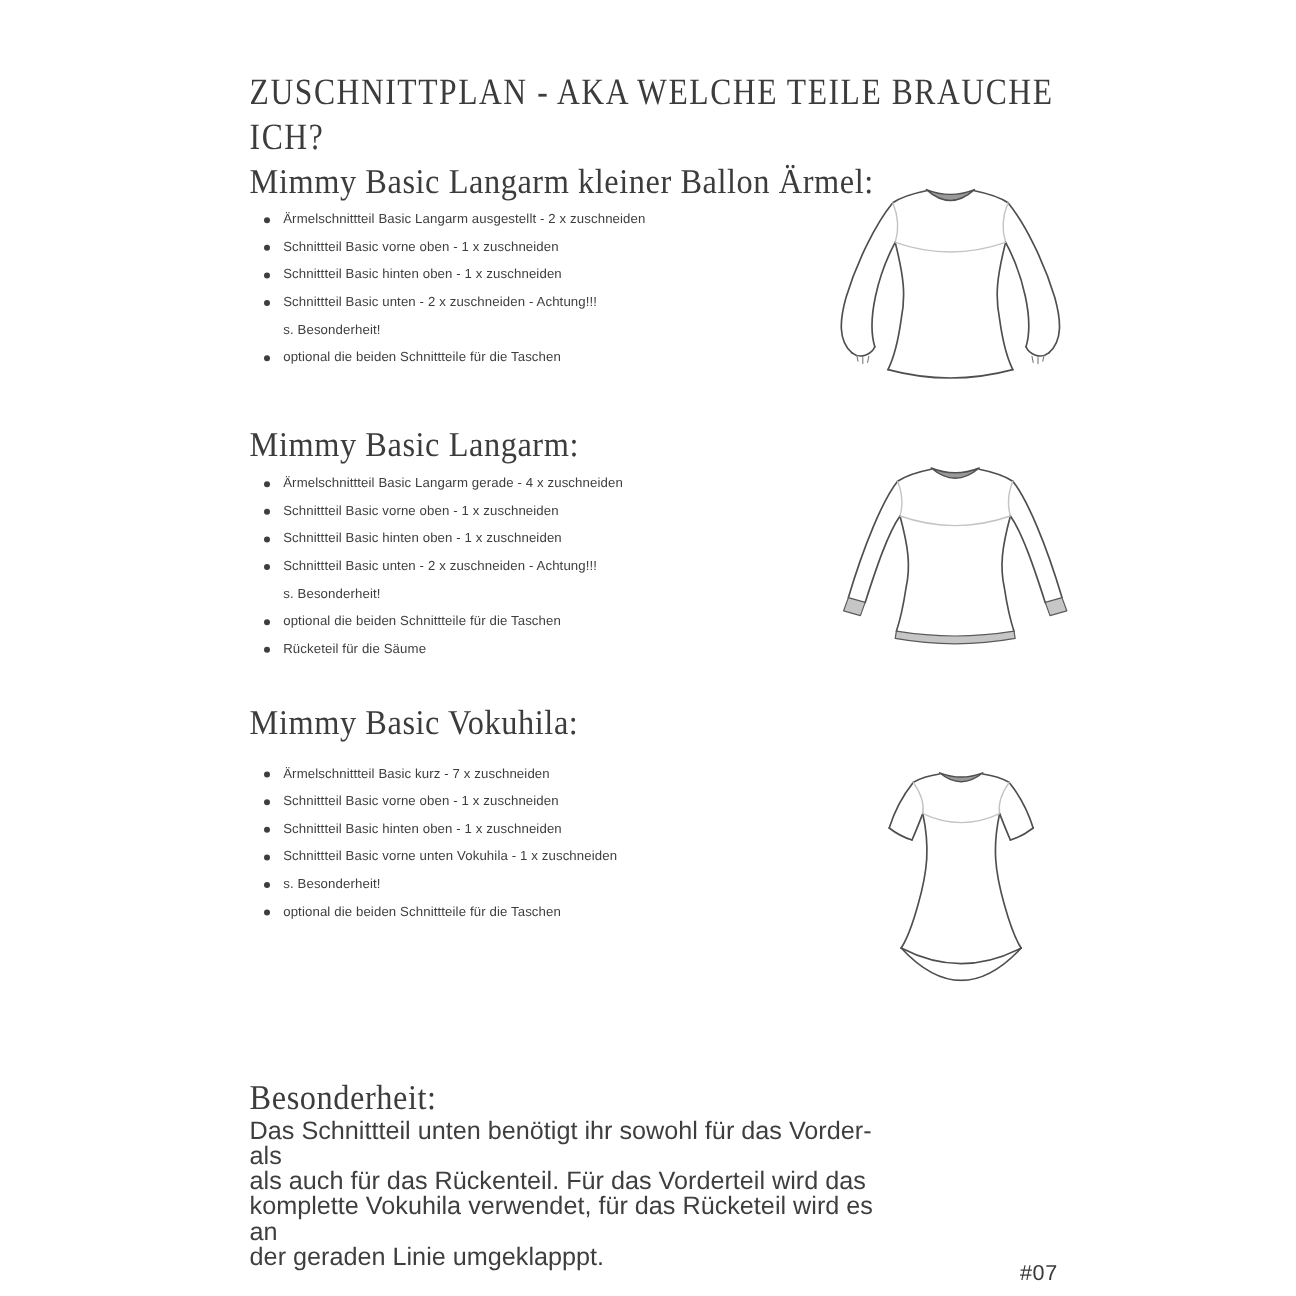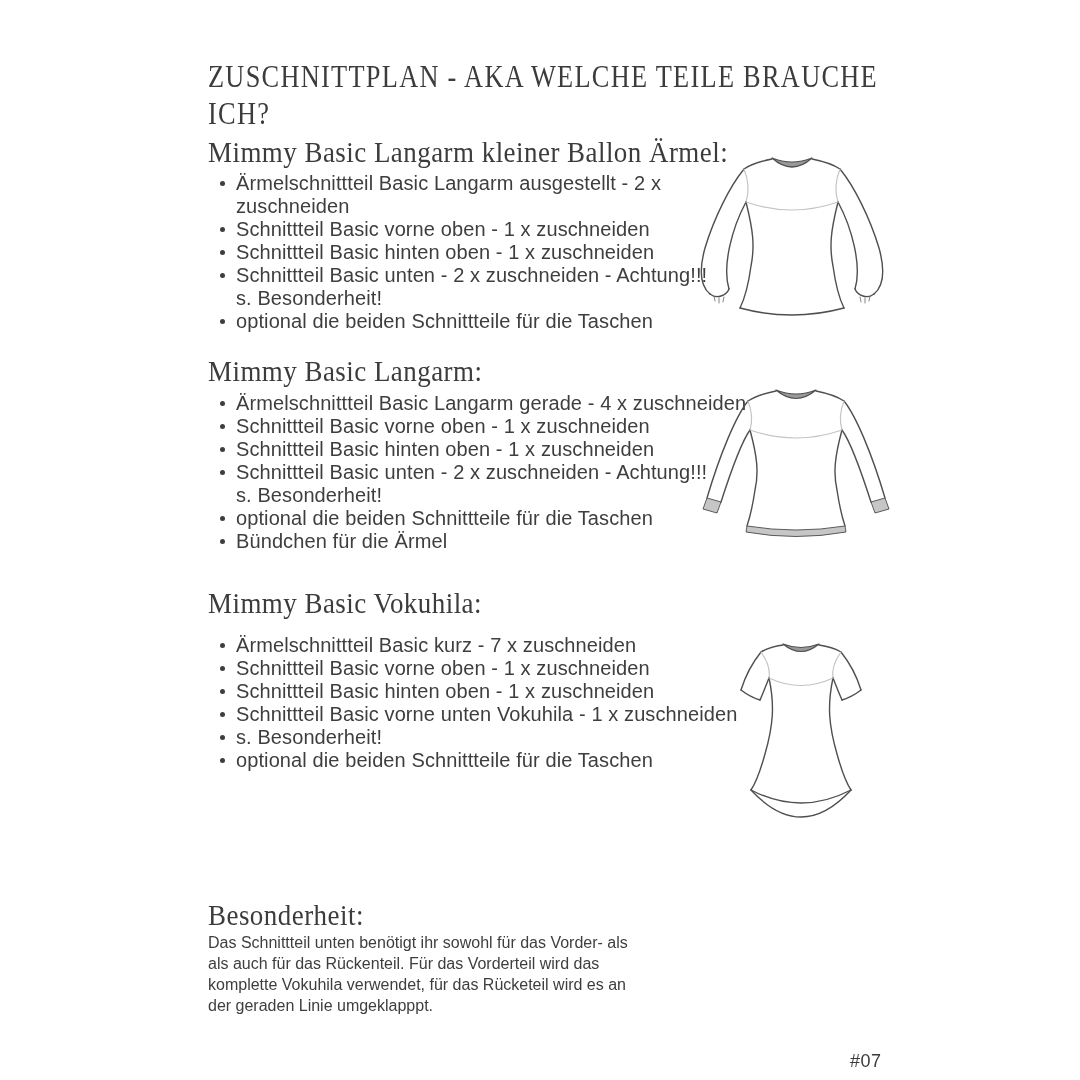--- a/index.html
+++ b/index.html
@@ -21,35 +21,35 @@
     font-size:29px;line-height:34px;letter-spacing:.5px;color:#3c3c3c;
     transform:scaleX(.93);transform-origin:left top;white-space:nowrap;
   }
   .h-s1{top:111px}
   .h-s2{top:330px}
   .h-s3{top:562px}
   .h-note{top:874px}
   
   .blist{
     position:absolute;left:208px;width:560px;margin:0;padding:0;list-style:none;
-    font-size:20px;line-height:23px;letter-spacing:.1px;color:#3e3e3e;
+    font-size:11px;line-height:23px;letter-spacing:.1px;color:#3e3e3e;
   }
   .l-s1{top:148px}
   .l-s2{top:368px}
   .l-s3{top:610px}
   .blist li{position:relative;padding-left:28px;}
   .blist li::before{
     content:'';position:absolute;left:12px;top:9px;width:5px;height:5px;
     border-radius:50%;background:#3e3e3e;
   }
   .sub-line{display:block;}
   
   .note-body{
     position:absolute;left:208px;top:908px;width:520px;
-    font-size:16px;line-height:21px;color:#3e3e3e;
+    font-size:21px;line-height:21px;color:#3e3e3e;
   }
   .note-body span{display:block;}
   
   .page-number{
     position:absolute;left:850px;top:1027px;
     font-size:18px;letter-spacing:.5px;color:#3a3a3a;
   }
   
   .shirt{position:absolute;}
   .shirt-1{left:686px;top:124px;width:212px;height:176px;}
@@ -108,21 +108,21 @@
   <h2 class="sec-heading h-s2">Mimmy Basic Langarm:</h2>
   <ul class="blist l-s2">
     <li><span>Ärmelschnittteil Basic Langarm gerade - 4 x zuschneiden</span></li>
     <li><span>Schnittteil Basic vorne oben - 1 x zuschneiden</span></li>
     <li><span>Schnittteil Basic hinten oben - 1 x zuschneiden</span></li>
     <li>
       <span>Schnittteil Basic unten - 2 x zuschneiden - Achtung!!!</span>
       <span class="sub-line">s. Besonderheit!</span>
     </li>
     <li><span>optional die beiden Schnittteile für die Taschen</span></li>
-    <li><span>Bündchen für die Ärmel</span></li>
+    <li><span>Rücketeil für die Säume</span></li>
   </ul>
   <figure class="shirt shirt-2" style="margin:0;">
     <svg viewBox="0 0 208 162">
       <path class="collar" d="M 84 8 Q 104 16 124 8 Q 104 25 84 8 Z"></path>
       <path class="outline" d="M 84 9 C 74 11 62 15 56 19"></path>
       <path class="outline" d="M 124 9 C 134 11 146 15 152 19"></path>
       <path class="outline" d="M 56 19 C 44 34 28 72 15 116"></path>
       <path class="shade" d="M 15 116 L 11 127 L 25 131 L 29 120 Z"></path>
       <path class="outline" d="M 29 120 C 38 92 48 62 58 48"></path>
       <path class="outline" d="M 152 19 C 164 34 180 72 193 116"></path>

